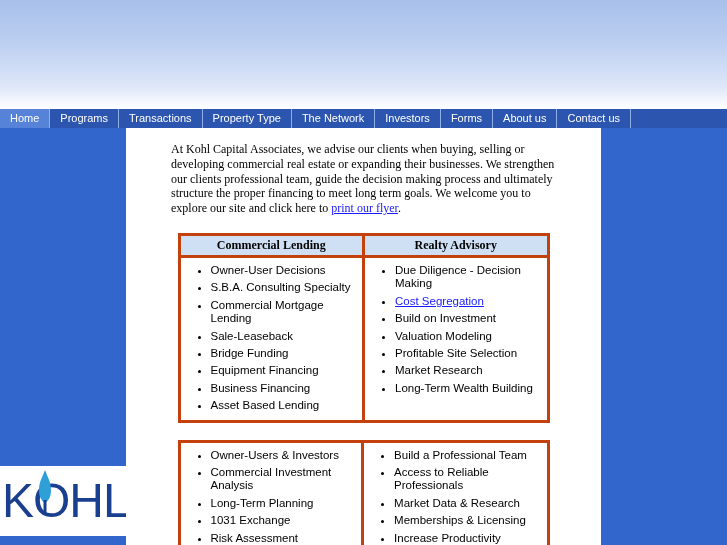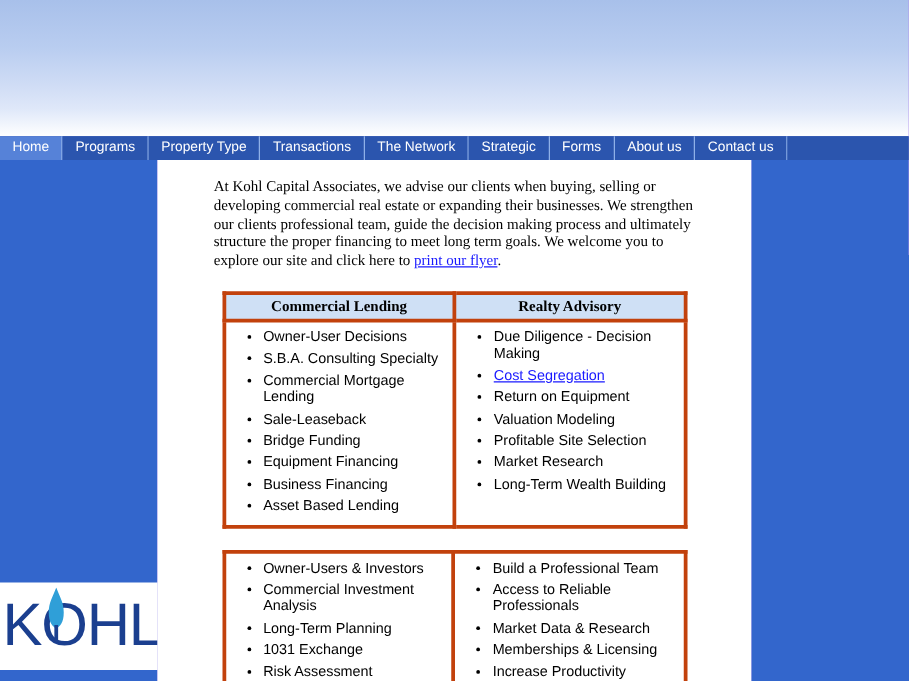--- a/index.html
+++ b/index.html
@@ -10,21 +10,21 @@
     width: 727px;
     height: 545px;
     overflow: hidden;
     background: #3366cc;
     font-family: "Liberation Serif", serif;
   }
   #page {
     position: relative;
     width: 727px;
     height: 545px;
-    background: #f0abfc;
+    background: #f97316;
   }
   
   .banner {
     position: absolute;
     left: 0; top: 0;
     width: 727px;
     height: 109px;
     background: linear-gradient(to bottom, #a8c0ea 0%, #b9cdf0 35%, #cfdcf5 62%, #dfe8f9 80%, #ffffff 100%);
   }
   
@@ -173,24 +173,24 @@
 </head>
 <body>
 
 <div id="page">
 
   <div class="banner"></div>
 
   <div class="navbar">
     <div class="nav-item active first">Home</div>
     <div class="nav-item">Programs</div>
+    <div class="nav-item">Transactions</div>
     <div class="nav-item">Property Type</div>
-    <div class="nav-item">Transactions</div>
     <div class="nav-item">The Network</div>
-    <div class="nav-item">Strategic</div>
+    <div class="nav-item">Investors</div>
     <div class="nav-item">Forms</div>
     <div class="nav-item">About us</div>
     <div class="nav-item">Contact us</div>
     <div class="nav-spacer"></div>
   </div>
 
   <div class="left-col">
     <div class="logo-box">
       <div class="logo-text">KOHL</div>
       <svg class="logo-flame" viewBox="0 0 16 44" xmlns="http://www.w3.org/2000/svg">
@@ -223,21 +223,21 @@
             <li>Bridge Funding</li>
             <li>Equipment Financing</li>
             <li>Business Financing</li>
             <li>Asset Based Lending</li>
           </ul>
         </td>
         <td>
           <ul>
             <li>Due Diligence - Decision Making</li>
             <li><a href="#">Cost Segregation</a></li>
-            <li>Return on Equipment</li>
+            <li>Build on Investment</li>
             <li>Valuation Modeling</li>
             <li>Profitable Site Selection</li>
             <li>Market Research</li>
             <li>Long-Term Wealth Building</li>
           </ul>
         </td>
       </tr>
     </tbody>
       </table>
 

